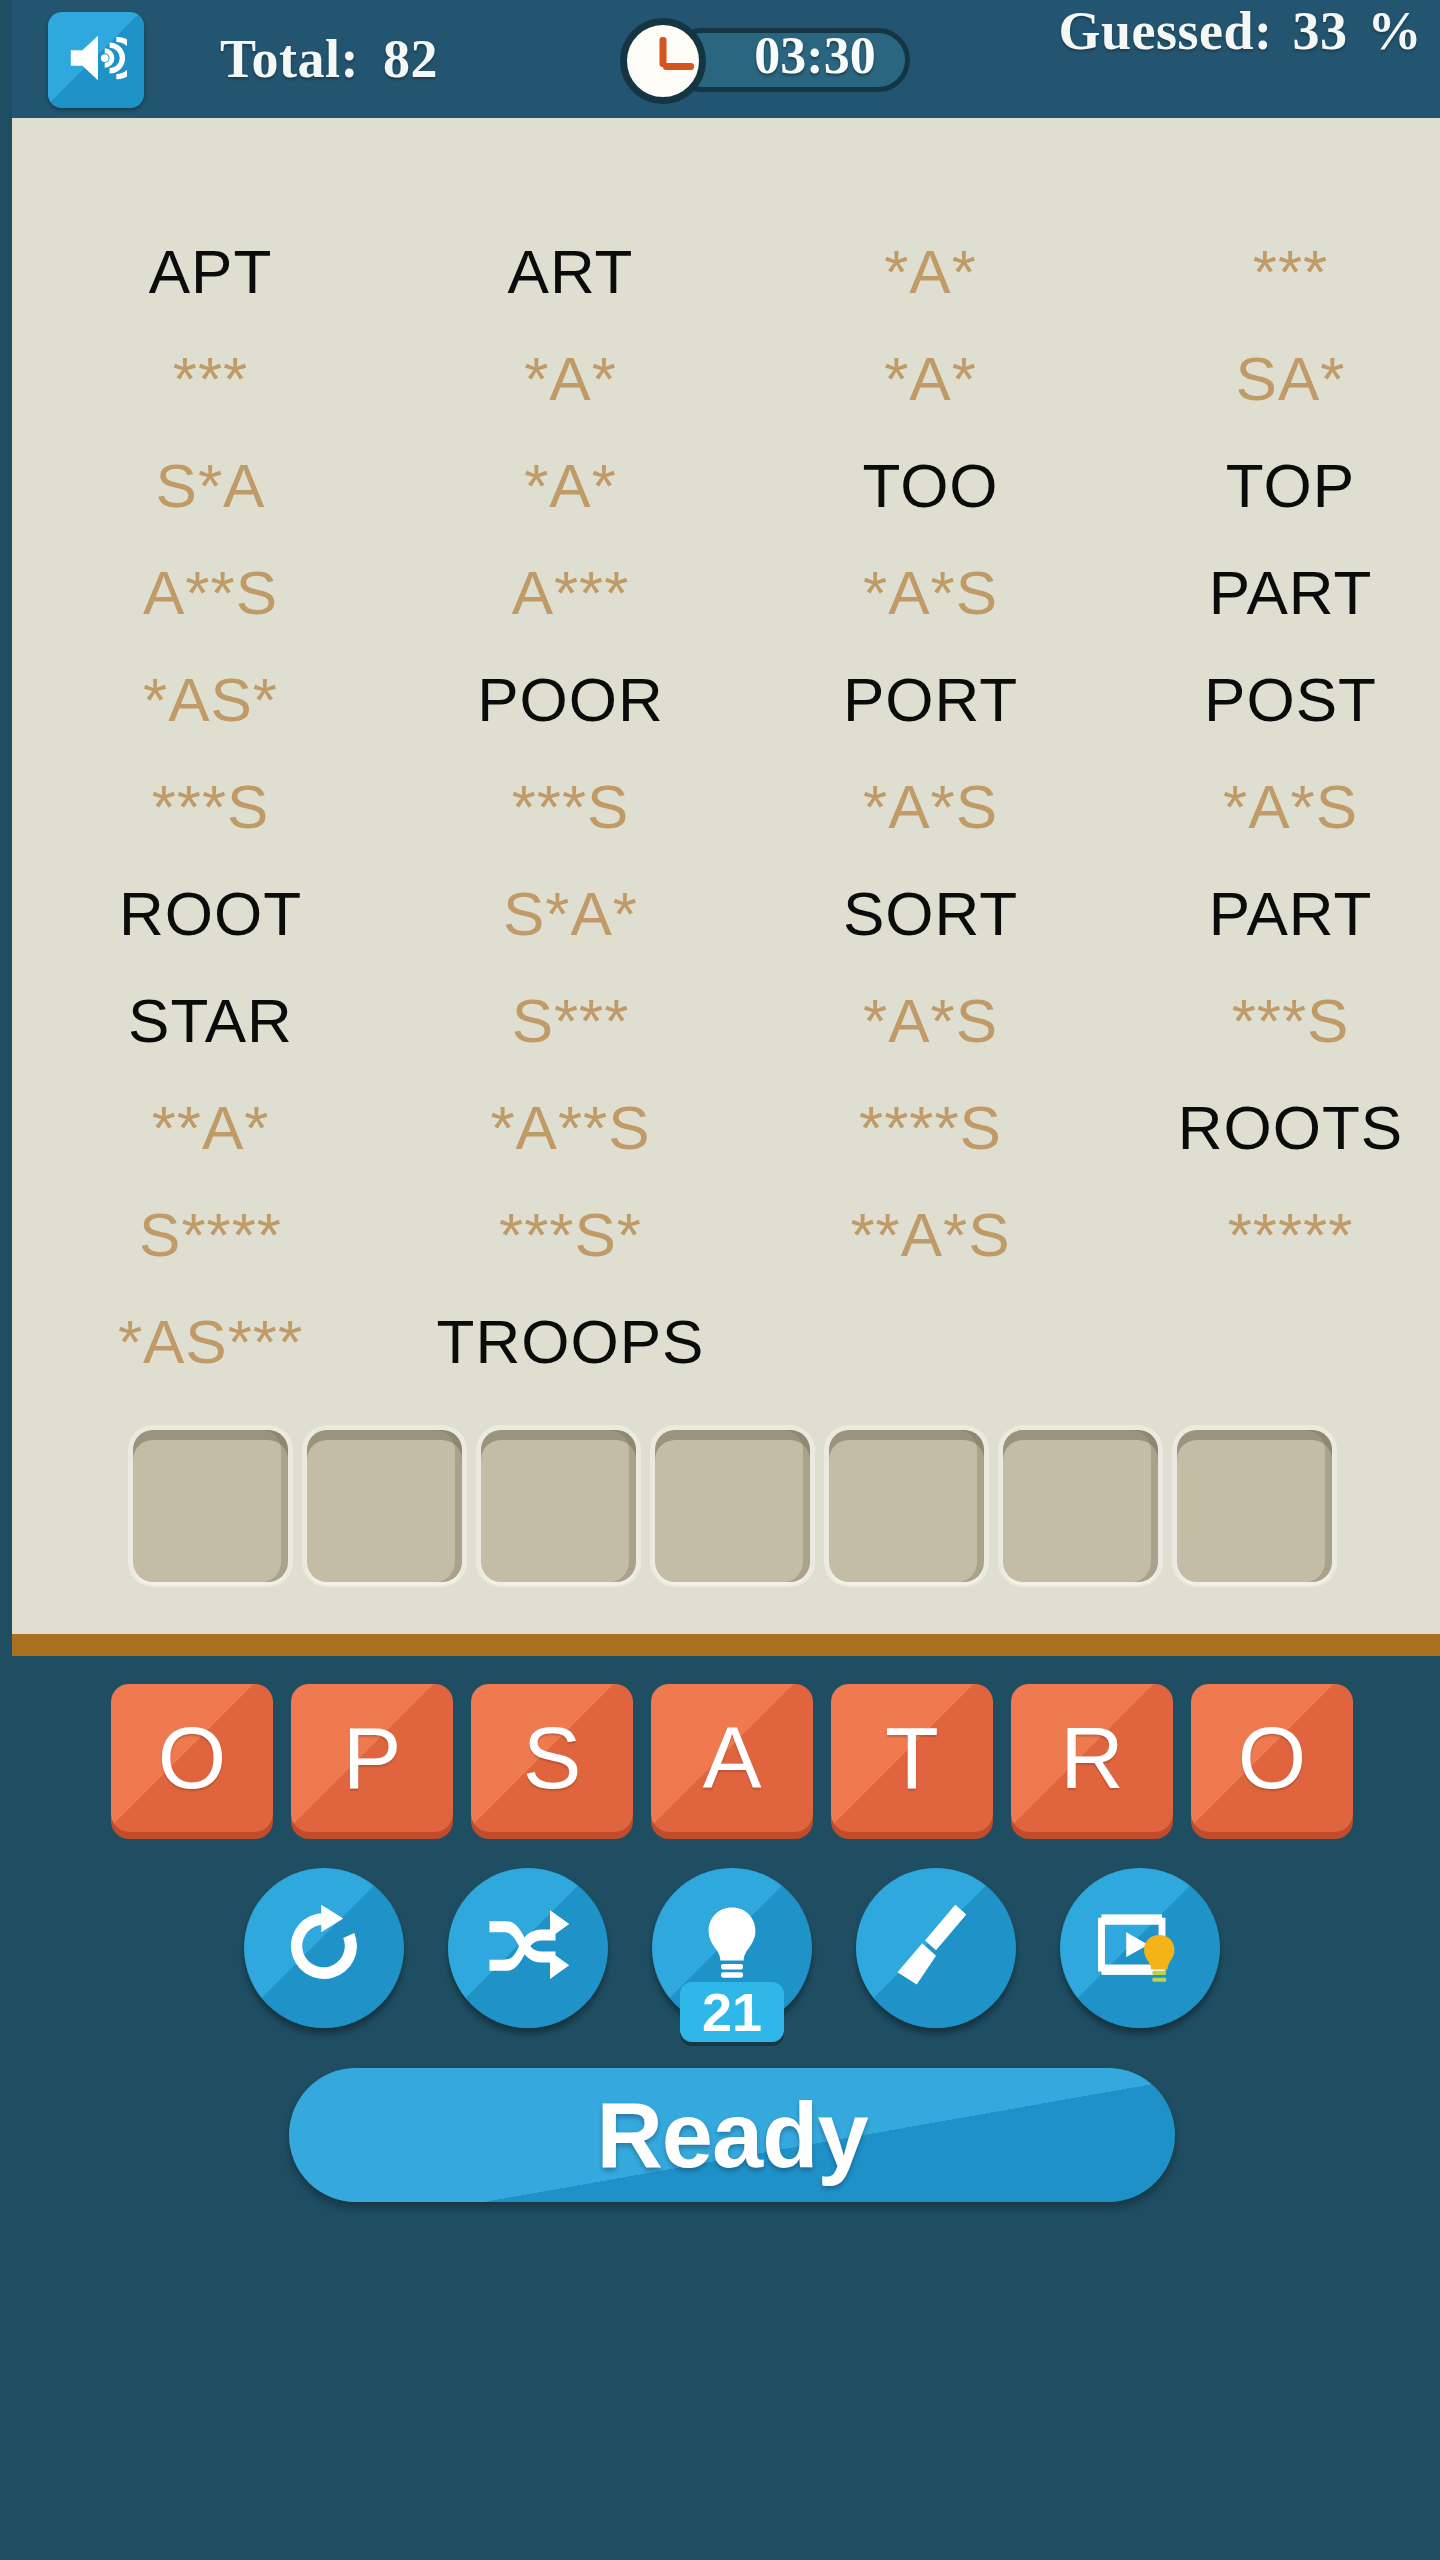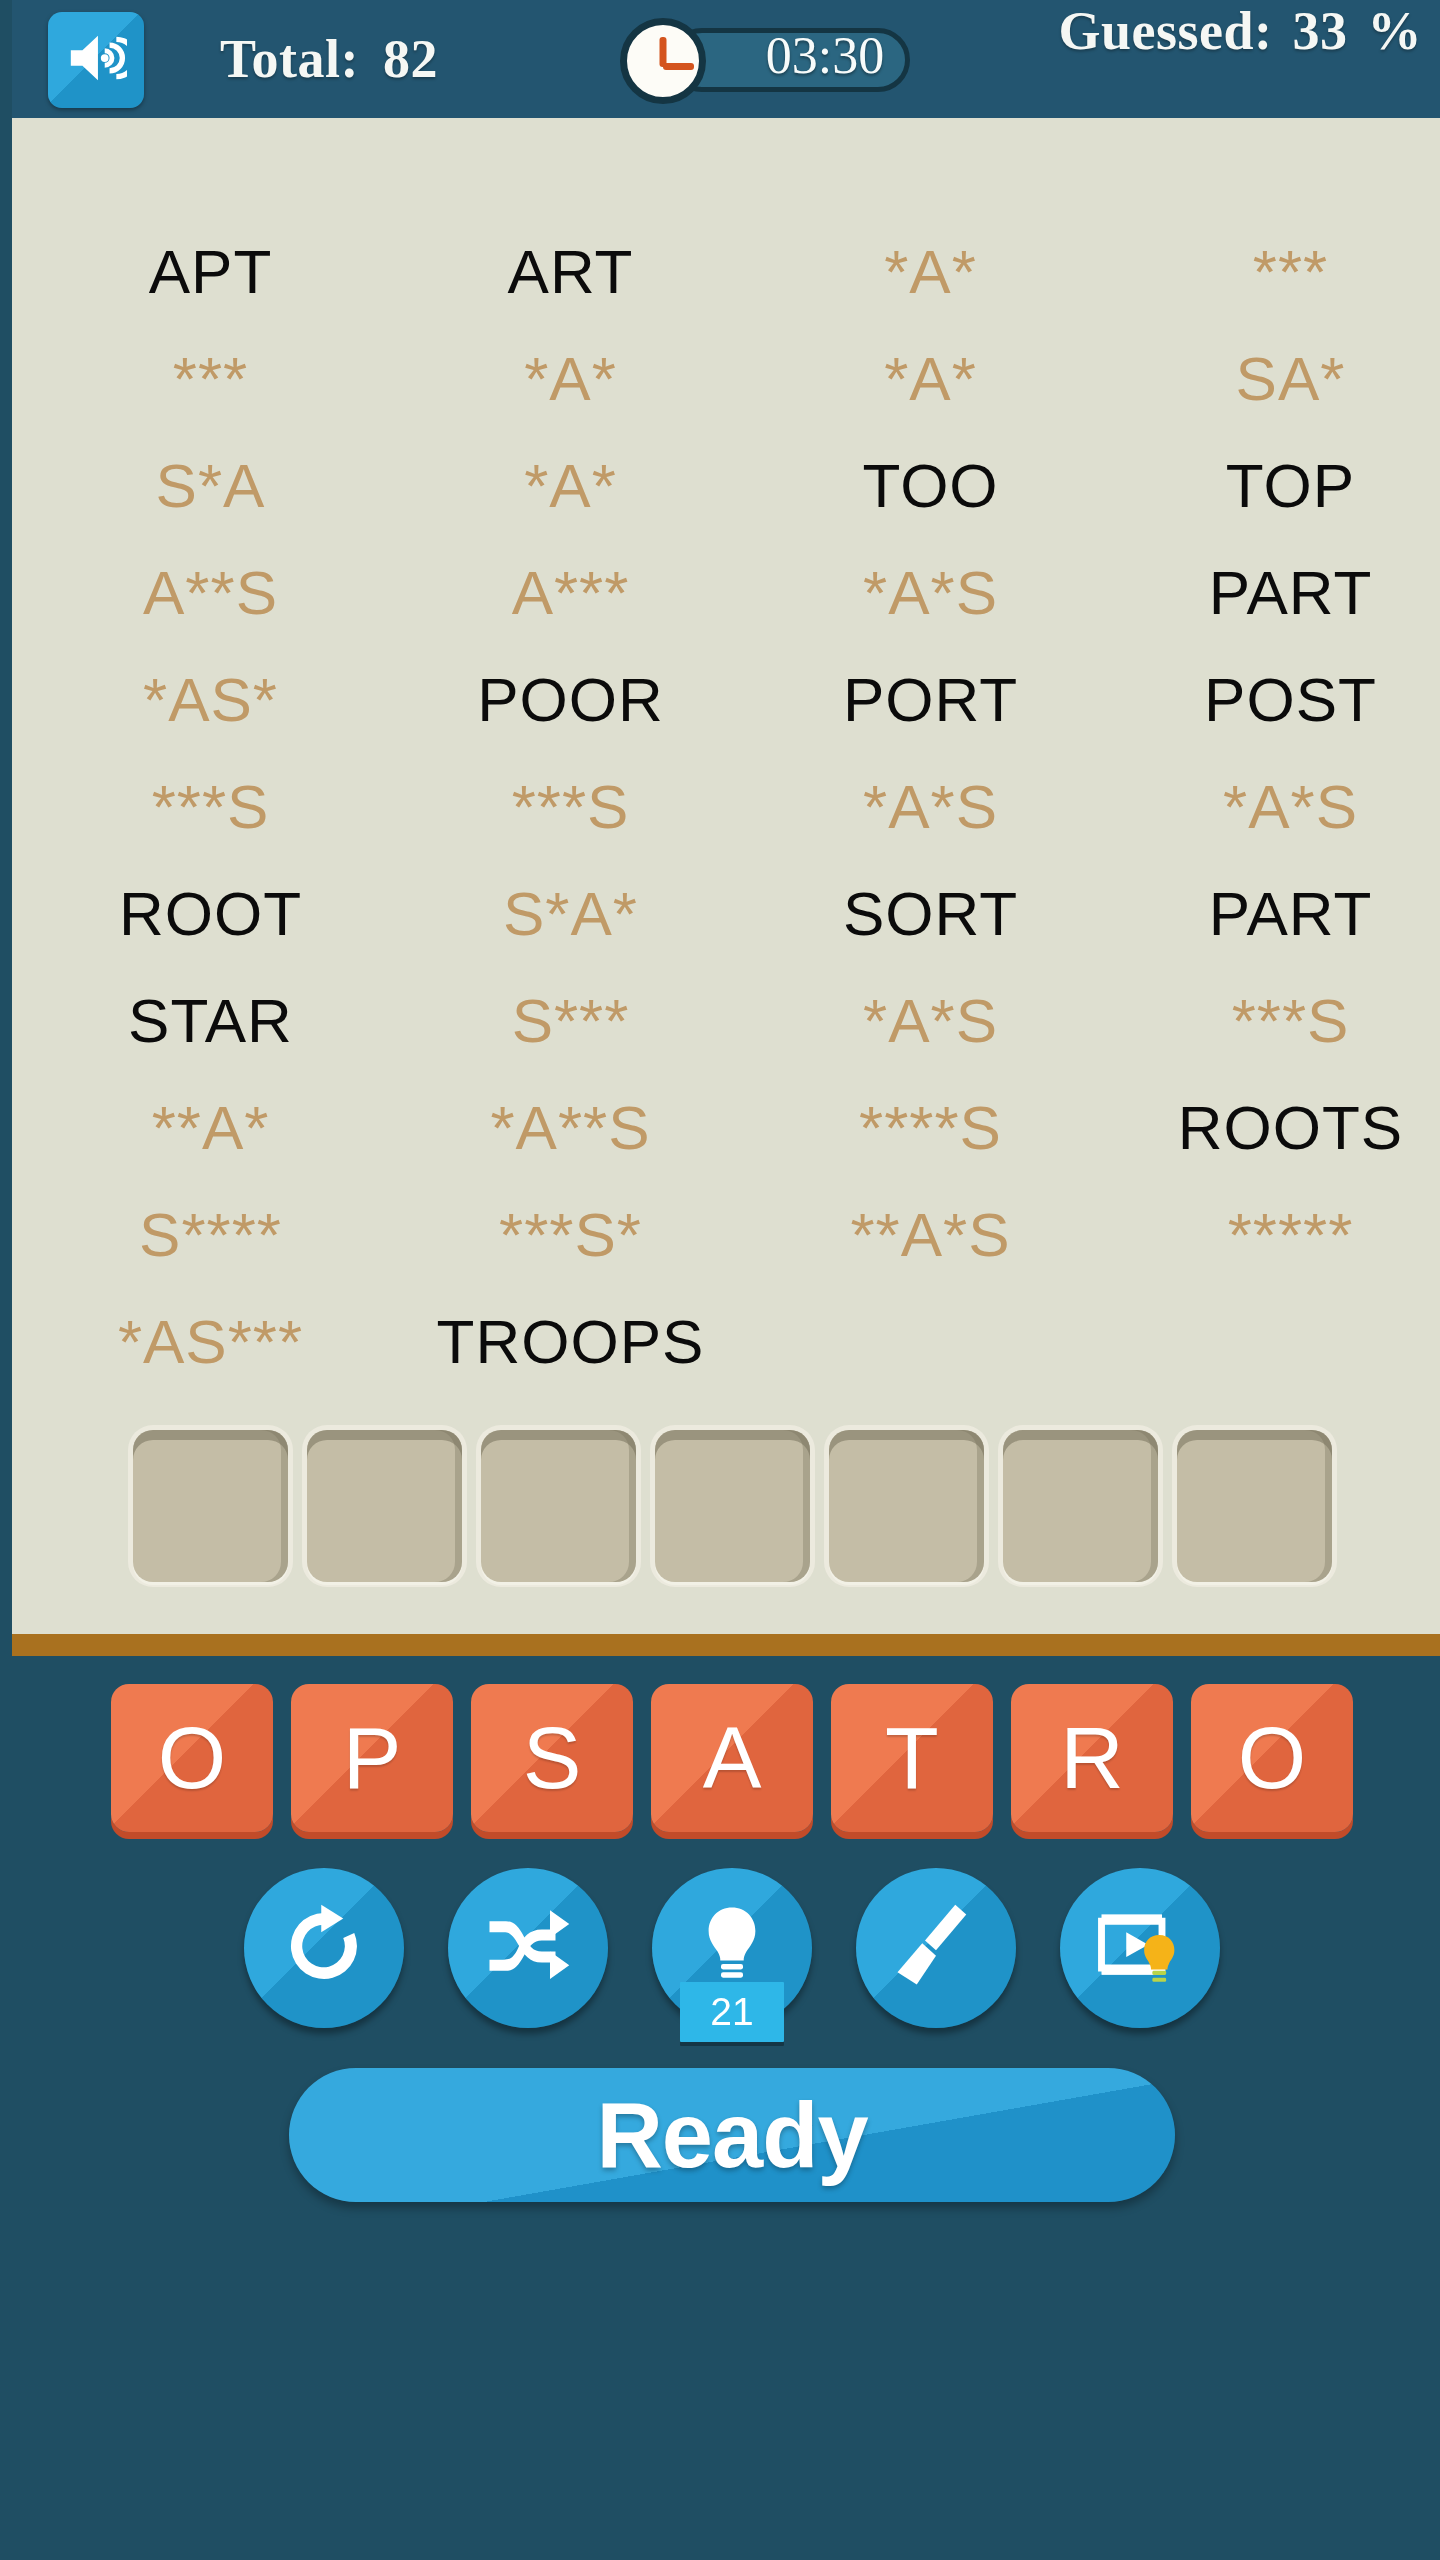--- a/index.html
+++ b/index.html
@@ -53,24 +53,24 @@
   }
   #clock-icon .hand-v {
     position: absolute; left: 50%; top: 12px; width: 7px; height: 30px;
     background: #d4541e; transform: translateX(-50%); border-radius: 3px;
   }
   #clock-icon .hand-h {
     position: absolute; left: 50%; top: 38px; width: 31px; height: 7px;
     background: #d4541e; border-radius: 3px;
   }
   #timer-text {
-    position: absolute; left: 114px; top: 8px; width: 182px;
+    position: absolute; left: 104px; top: 8px; width: 182px;
     text-align: center; z-index: 4;
     color: #f7fbfa; font-family: "Liberation Serif", serif;
-    font-weight: normal; font-size: 52px;
+    font-weight: bold; font-size: 52px;
     text-shadow: 0 2px 3px rgba(0,0,0,.4);
   }
 
   #guessed-wrap {
     position: absolute; right: 30px; top: 0; height: 118px;
     display: flex; align-items: flex-start; gap: 20px;
   }
 
   
   #board {
@@ -142,24 +142,24 @@
   .action-btn {
     position: relative;
     width: 160px; height: 160px; border-radius: 50%;
     background: linear-gradient(135deg,#2fa8dd 0%,#2fa8dd 46%,#1f93c8 46%,#1f93c8 100%);
     box-shadow: 0 6px 6px rgba(0,0,0,.35);
     display: flex; align-items: center; justify-content: center;
   }
   .action-btn svg { width: 88px; height: 88px; }
   .hint-badge {
     position: absolute; left: 50%; transform: translateX(-50%);
-    bottom: -14px; width: 104px; height: 60px; border-radius: 1px;
+    bottom: -14px; width: 104px; height: 60px; border-radius: 12px;
     background: #2eb7e8; box-shadow: 0 4px 0 rgba(0,0,0,.3);
     display: flex; align-items: center; justify-content: center;
-    color: #ffffff; font-size: 39px; font-weight: normal;
+    color: #ffffff; font-size: 54px; font-weight: bold;
     font-family: "Liberation Sans", sans-serif;
   }
 
   #ready-btn {
     position: absolute; top: 412px; left: 50%; transform: translateX(-50%);
     width: 886px; height: 134px; border-radius: 67px;
     background: linear-gradient(170deg,#35a9de 0%,#35a9de 58%,#1f91c9 58%,#1f91c9 100%);
     box-shadow: 0 6px 10px rgba(0,0,0,.3);
     display: flex; align-items: center; justify-content: center;
     border: none; cursor: pointer;

